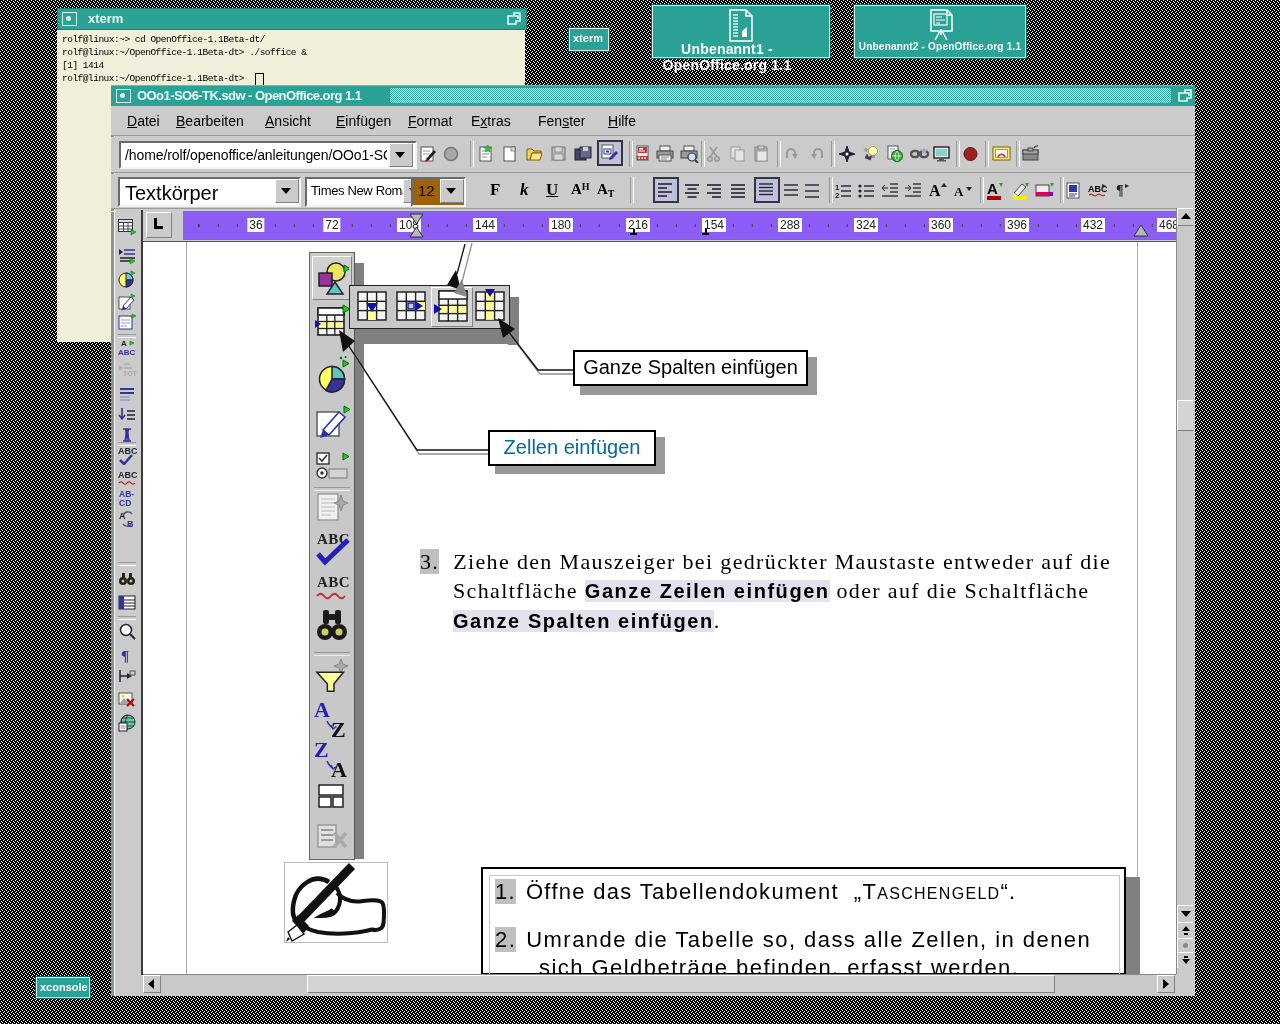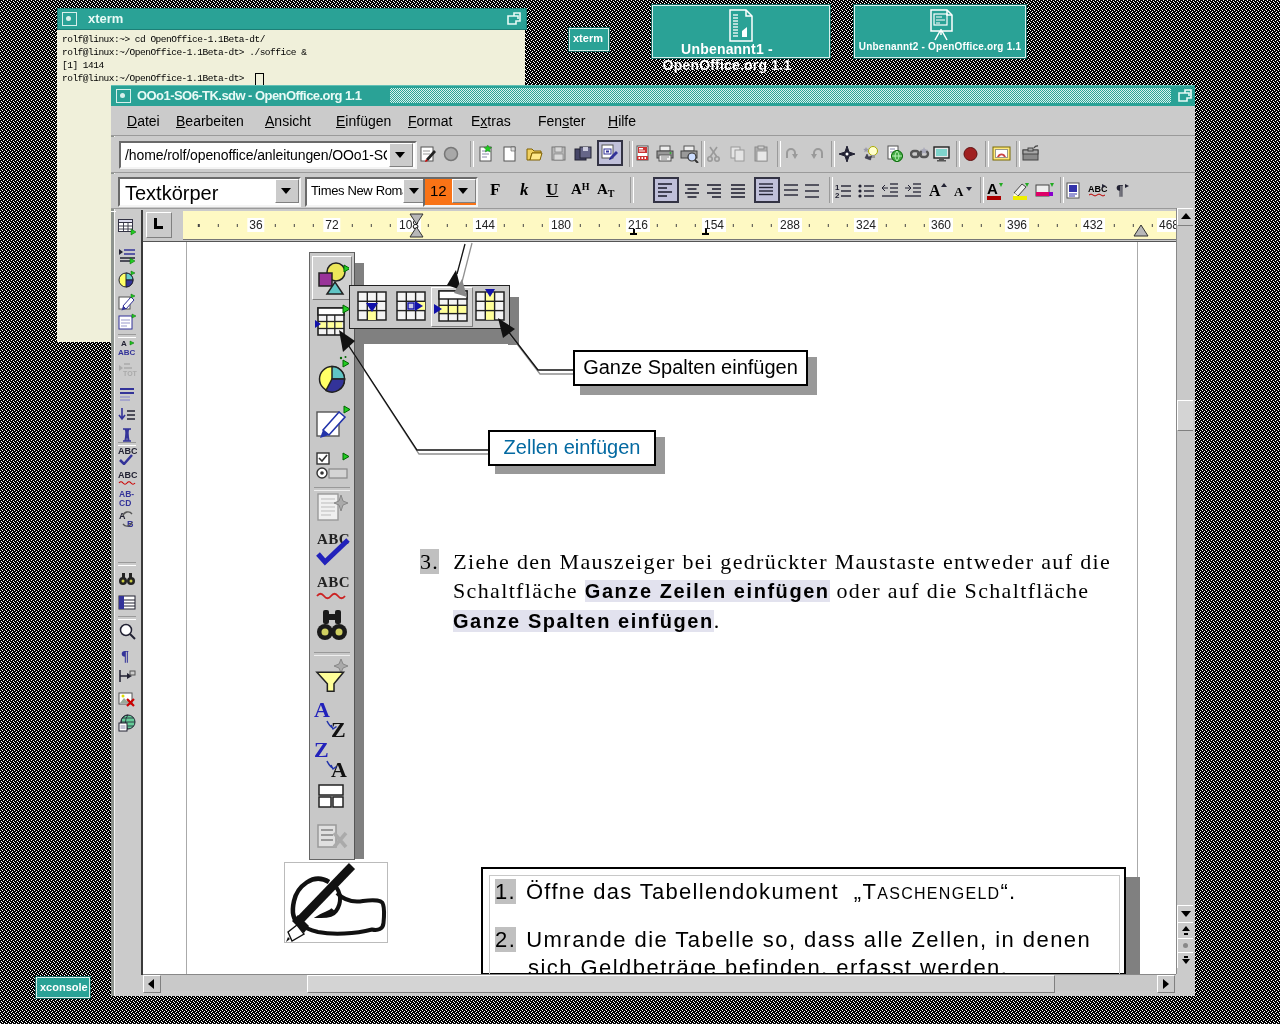--- a/index.html
+++ b/index.html
@@ -281,21 +281,21 @@
       <div class="abs raised" style="left:155px;top:0px;width:22px;height:22px;background:#cbcbcb;">
           <div class="abs" style="left:5px;top:8px;width:0;height:0;border:5px solid transparent;border-top:6px solid #000;border-bottom:none;"></div>
         </div>
     </div>
     <div class="abs sunken2" style="left:194px;top:3px;width:120px;height:26px;background:#fff;">
       <div class="abs" style="left:4px;top:4px;font-size:13px;letter-spacing:-0.35px;white-space:nowrap;">Times New Roman</div>
       <div class="abs raised" style="left:96px;top:0px;width:22px;height:22px;background:#cbcbcb;">
           <div class="abs" style="left:5px;top:8px;width:0;height:0;border:5px solid transparent;border-top:6px solid #000;border-bottom:none;"></div>
         </div>
     </div>
-    <div class="abs sunken2" style="left:312px;top:3px;width:51px;height:26px;background:#f97316;">
+    <div class="abs sunken2" style="left:300px;top:3px;width:51px;height:26px;background:#a16207;">
       <div class="abs" style="left:5px;top:3px;font-size:15px;">12</div>
       <div class="abs raised" style="left:27px;top:0px;width:22px;height:22px;background:#cbcbcb;">
           <div class="abs" style="left:5px;top:8px;width:0;height:0;border:5px solid transparent;border-top:6px solid #000;border-bottom:none;"></div>
         </div>
     </div>
     <div class="abs" style="left:379px;top:6px;font-family:'Liberation Serif',serif;font-weight:bold;font-size:17px;">F</div>
     <div class="abs" style="left:409px;top:6px;font-family:'Liberation Serif',serif;font-weight:bold;font-style:italic;font-size:17px;">k</div>
     <div class="abs" style="left:435px;top:6px;font-family:'Liberation Serif',serif;font-weight:bold;font-size:17px;text-decoration:underline;">U</div>
     <div class="abs" style="left:460px;top:7px;font-family:'Liberation Serif',serif;font-weight:bold;font-size:15px;">A<span style="font-size:10px;vertical-align:4px;">H</span></div>
     <div class="abs" style="left:486px;top:7px;font-family:'Liberation Serif',serif;font-weight:bold;font-size:15px;">A<span style="font-size:10px;vertical-align:-3px;">T</span></div>
@@ -586,21 +586,21 @@
         <line x1="2.5" y1="15" x2="7.5" y2="15" stroke="#88a"></line>
       </svg>
   </div>
   <div class="abs" style="left:29px;top:125px;width:3px;height:765px;background:#cbcbcb;border-right:2px solid #3a3a3a;box-sizing:border-box;"></div>
 
   <div id="ruler" class="abs" style="left:32px;top:125px;width:1033px;height:30px;background:#cbcbcb;">
     <div class="abs raised" style="left:3px;top:2px;width:24px;height:24px;background:#cbcbcb;">
       <div class="abs" style="left:7px;top:5px;width:3px;height:11px;background:#000;"></div>
       <div class="abs" style="left:7px;top:13px;width:9px;height:3px;background:#000;"></div>
     </div>
-    <div class="abs" style="left:40px;top:1px;width:993px;height:28px;background:#fef9c3;border-bottom:1px solid #777;">
+    <div class="abs" style="left:40px;top:1px;width:993px;height:28px;background:#8b5cf6;border-bottom:1px solid #777;">
       <div class="abs" style="left:0;top:13px;width:993px;height:3px;background-image:repeating-linear-gradient(90deg,#444 0px,#444 1px,transparent 1px,transparent 19.07px);background-position:15.8px 0;"></div>
       <span class="abs rn" style="left:73px;">36</span>
         <span class="abs rn" style="left:149px;">72</span>
         <span class="abs rn" style="left:226px;">108</span>
         <span class="abs rn" style="left:302px;">144</span>
         <span class="abs rn" style="left:378px;">180</span>
         <span class="abs rn" style="left:455px;">216</span>
         <span class="abs rn" style="left:531px;">154</span>
         <span class="abs rn" style="left:607px;">288</span>
         <span class="abs rn" style="left:683px;">324</span>
@@ -851,21 +851,21 @@
     </div>
 
     <div class="abs" style="left:983px;top:635px;width:14px;height:98px;background:#808080;"></div>
     <div class="abs" style="left:338px;top:625px;width:645px;height:108px;background:#fff;border:2px solid #000;box-sizing:border-box;">
       <div class="abs" style="left:6px;top:6px;width:629px;height:108px;border:1px solid #c8c8c8;border-bottom:none;"></div>
       <div class="abs" style="left:12px;top:10px;font-family:'Liberation Sans',sans-serif;font-size:22px;letter-spacing:1.3px;color:#000;">
         <span style="background:#c0c0c0;">1.</span><span style="margin-left:10px;">Öffne das Tabellendokument&nbsp; „T<span style="font-size:16px;">ASCHENGELD</span>“.</span>
       </div>
       <div class="abs" style="left:12px;top:57px;font-family:'Liberation Sans',sans-serif;font-size:22px;line-height:28px;letter-spacing:1.45px;color:#000;">
         <span style="background:#c0c0c0;">2.</span><span style="margin-left:10px;">Umrande die Tabelle so, dass alle Zellen, in denen</span><br>
-        <span style="margin-left:33px;">sich Geldbeträge befinden, erfasst werden.</span>
+        <span style="margin-left:44px;">sich Geldbeträge befinden, erfasst werden.</span>
       </div>
     </div>
   </div>
 
   <div id="vsb" class="abs" style="left:1065px;top:123px;width:17px;height:766px;background:#c9c9c9;border-left:1px solid #888;box-sizing:border-box;">
     <div class="abs raised" style="left:0px;top:0px;width:16px;height:16px;background:#cbcbcb;">
         <div class="abs" style="left:3px;top:4px;border:5px solid transparent;border-bottom:6px solid #000;border-top:none;"></div>
       </div>
     <div class="abs raised" style="left:0px;top:192px;width:16px;height:29px;background:#d4d4d4;"></div>
     <div class="abs raised" style="left:0px;top:697px;width:16px;height:16px;background:#cbcbcb;">

